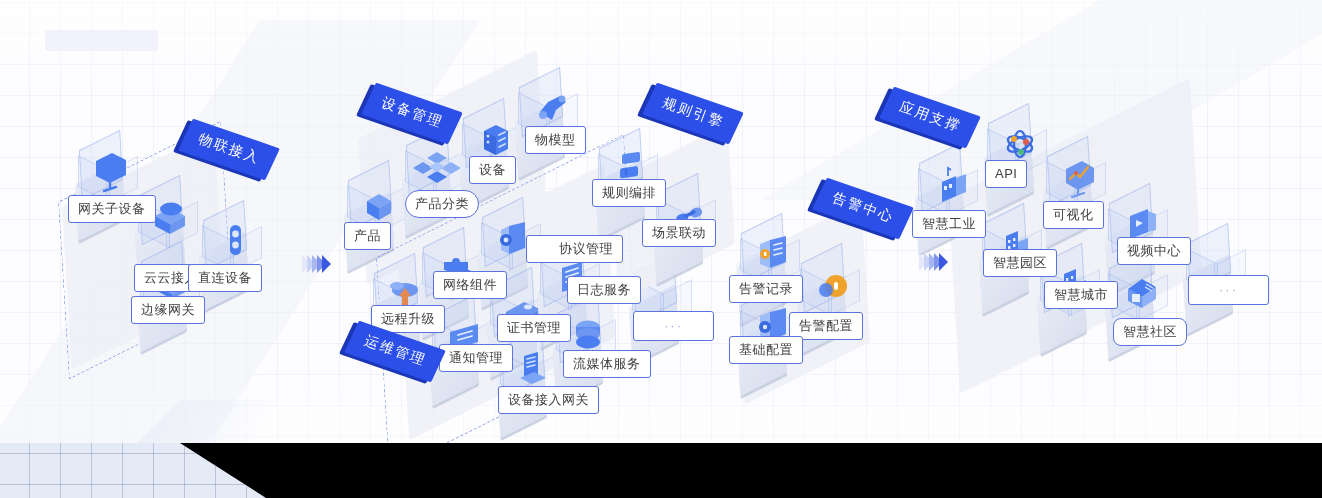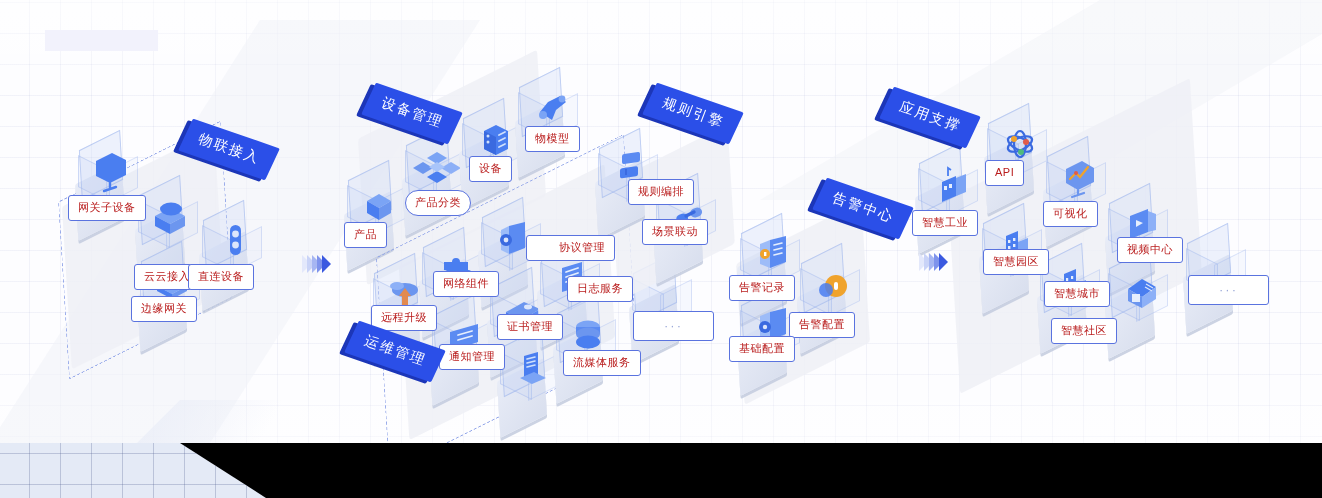--- a/index.html
+++ b/index.html
@@ -101,21 +101,21 @@
     background:rgba(186,203,242,.10);
     border:1px solid rgba(150,175,235,.32);
     transform:skewY(-26.5deg);
   }
   .node svg{position:absolute;left:14px;top:10px;width:56px;height:56px;}
 
   
   .lbl{
     position:absolute;background:#ffffff;
     border:1.4px solid #5a73df;border-radius:3px;
-    color:#b91c1c;font-size:11px;line-height:1;
+    color:#404040;font-size:13px;line-height:1;
     padding:6px 9px 7px 9px;white-space:nowrap;
     letter-spacing:.5px;z-index:30;
   }
   .lbl.dots{color:#9aa8d8;letter-spacing:2px;font-size:13px;padding:7px 30px 8px;}
 
   
   .banner{
     position:absolute;z-index:40;
     background:#2b4fe8;color:#fff;
     font-size:14px;letter-spacing:2px;white-space:nowrap;
@@ -391,20 +391,21 @@
   <div class="banner" style="left:349px;top:334px;">
     <span>运维管理</span>
   </div>
 
   <div class="lbl" style="left:371px;top:305px;">远程升级</div>
   <div class="lbl" style="left:433px;top:271px;">网络组件</div>
   <div class="lbl" style="left:526px;top:235px;padding-left:32px;">协议管理</div>
   <div class="lbl" style="left:439px;top:344px;">通知管理</div>
   <div class="lbl" style="left:497px;top:314px;">证书管理</div>
   <div class="lbl" style="left:567px;top:276px;">日志服务</div>
+  <div class="lbl" style="left:498px;top:386px;">设备接入网关</div>
   <div class="lbl" style="left:563px;top:350px;text-align:center;">流媒体服务</div>
   <div class="lbl dots" style="left:633px;top:311px;">···</div>
 
   <div class="plat" style="left:608px;top:158px;width:130px;height:110px;"></div>
 
   <div class="node" style="left:588px;top:133px;">
     <div class="ped"></div>
     <div class="cube-top"></div>
     <div class="cube-lf"></div>
     <div class="cube-rt"></div>
@@ -424,21 +425,21 @@
       <rect x="16" y="26" width="12" height="9" rx="4.5" fill="#4a7ef0" transform="rotate(-20 22 30)"></rect>
       <rect x="30" y="20" width="12" height="9" rx="4.5" fill="#6c96ef" transform="rotate(-20 36 24)"></rect>
       <path d="M26 28 L34 24" stroke="#3a6ae0" stroke-width="3.4" stroke-linecap="round"></path>
     </svg>
   </div>
 
   <div class="banner" style="left:647px;top:96px;">
     <span>规则引擎</span>
   </div>
 
-  <div class="lbl" style="left:592px;top:179px;margin-left:36px;">规则编排</div>
+  <div class="lbl" style="left:592px;top:179px;">规则编排</div>
   <div class="lbl" style="left:642px;top:219px;">场景联动</div>
 
   <div class="plat" style="left:733px;top:238px;width:140px;height:130px;"></div>
 
   <div class="node" style="left:730px;top:218px;">
     <div class="ped"></div>
     <div class="cube-top"></div>
     <div class="cube-lf"></div>
     <div class="cube-rt"></div>
     <svg viewBox="0 0 56 56">
@@ -601,21 +602,21 @@
   <div class="banner" style="left:884px;top:100px;">
     <span>应用支撑</span>
   </div>
 
   <div class="lbl" style="left:912px;top:210px;">智慧工业</div>
   <div class="lbl" style="left:985px;top:160px;">API</div>
   <div class="lbl" style="left:1043px;top:201px;">可视化</div>
   <div class="lbl" style="left:983px;top:249px;">智慧园区</div>
   <div class="lbl" style="left:1117px;top:237px;">视频中心</div>
   <div class="lbl" style="left:1044px;top:281px;">智慧城市</div>
-  <div class="lbl" style="left:1051px;top:318px;">智慧社区</div>
+  <div class="lbl" style="left:1113px;top:318px;border-radius:8px;">智慧社区</div>
   <div class="lbl dots" style="left:1188px;top:275px;">···</div>
 
   <div class="soft-diag"></div>
   <div class="black-band"></div>
   <div class="blue-wedge"></div>
   <div class="blue-wedge-lines"></div>
 
 </div>
 
 </body></html>

